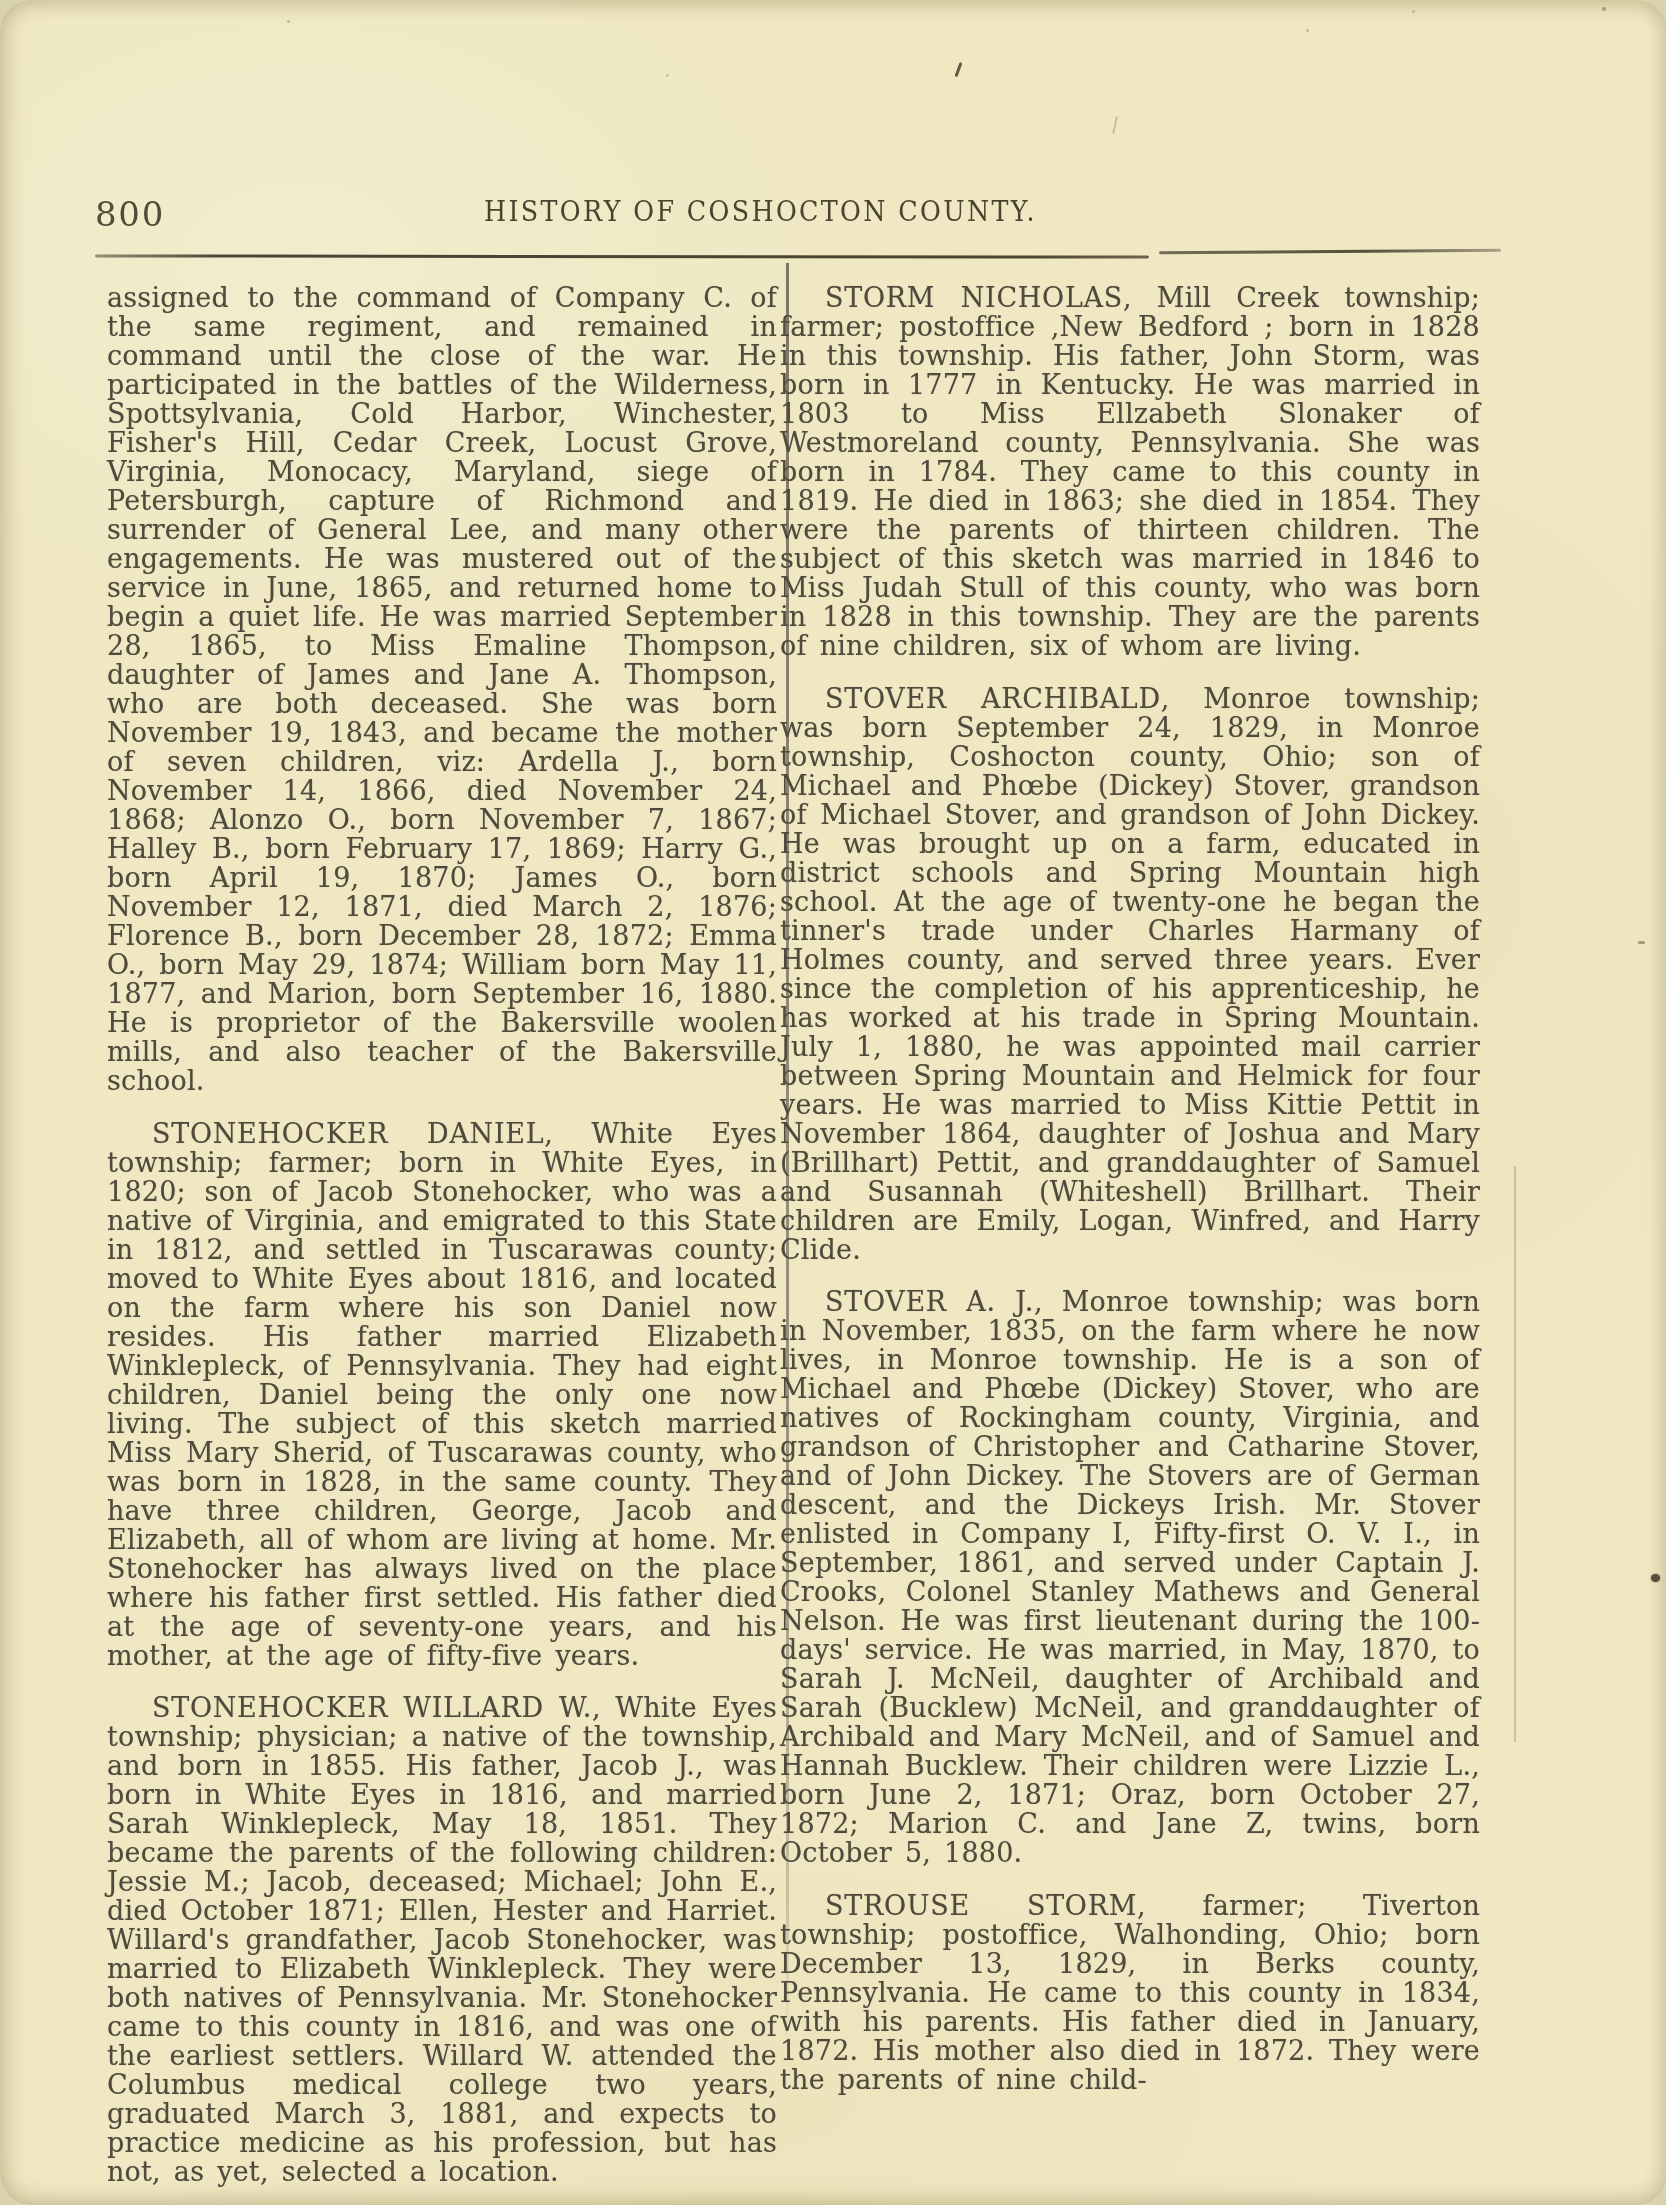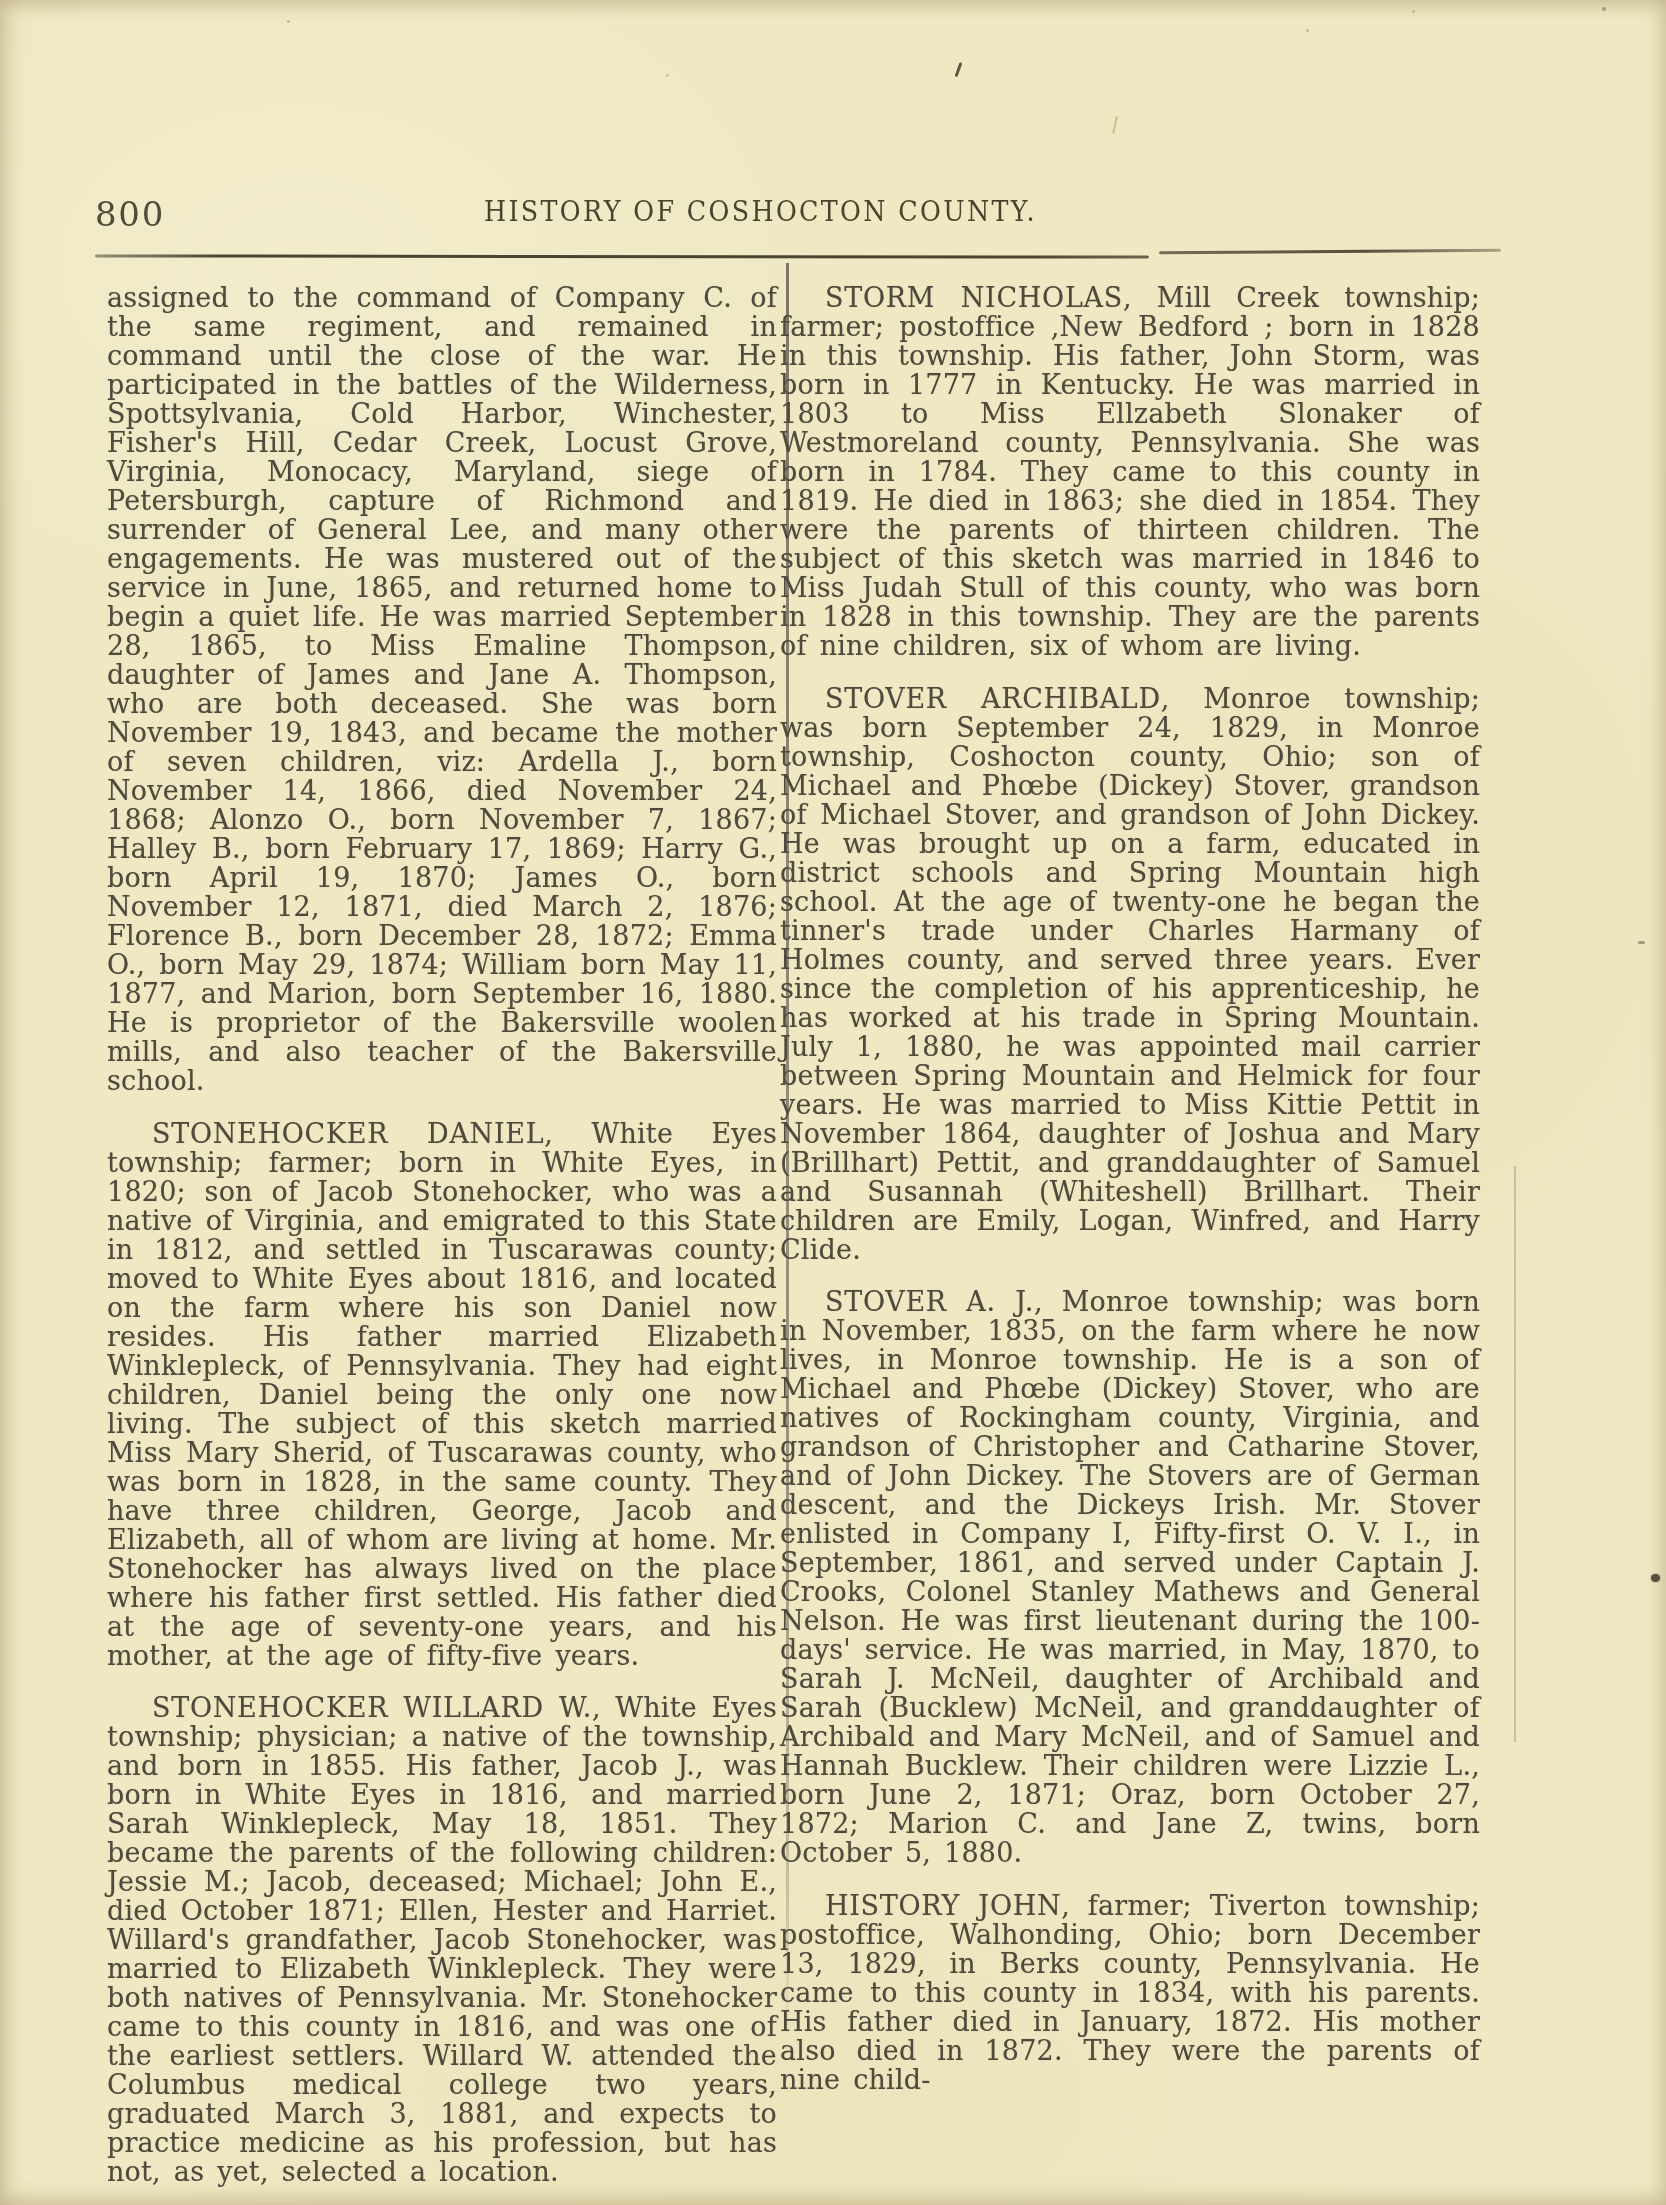--- a/index.html
+++ b/index.html
@@ -19,20 +19,21 @@
       radial-gradient(ellipse 419px 335px at 70% 70%, rgba(255,255,240,0.12), rgba(255,255,240,0) 70%),
       var(--paper);
     box-shadow:
       inset 8.4px 0 22px rgba(120,100,50,0.16),
       inset -6.7px 0 18.4px rgba(120,100,50,0.12),
       inset 0 6.7px 17px rgba(120,100,50,0.10),
       inset 0 -8.4px 20px rgba(120,100,50,0.10);
     overflow: hidden;
     font-family: "DejaVu Serif", serif;
     color: var(--ink);
+    border-radius: 31px;
   }
 
   
   .page-number {
     position: absolute;
     left: 95px;
     top: 194px;
     font-size: 34px;
     letter-spacing: 1.7px;
     color: #514b3a;
@@ -163,21 +164,21 @@
   <div class="text-column column-left" id="col-left">
       <p class="no-indent">assigned to the command of Company C. of the same regiment, and remained in command until the close of the war. He participated in the battles of the Wilderness, Spottsylvania, Cold Harbor, Winchester, Fisher's Hill, Cedar Creek, Locust Grove, Virginia, Monocacy, Maryland, siege of Petersburgh, capture of Richmond and surrender of General Lee, and many other engagements. He was mustered out of the service in June, 1865, and returned home to begin a quiet life. He was married September 28, 1865, to Miss Emaline Thompson, daughter of James and Jane A. Thompson, who are both deceased. She was born November 19, 1843, and became the mother of seven children, viz: Ardella J., born November 14, 1866, died November 24, 1868; Alonzo O., born November 7, 1867; Halley B., born February 17, 1869; Harry G., born April 19, 1870; James O., born November 12, 1871, died March 2, 1876; Florence B., born December 28, 1872; Emma O., born May 29, 1874; William born May 11, 1877, and Marion, born September 16, 1880. He is proprietor of the Bakersville woolen mills, and also teacher of the Bakersville school.</p>
       <p><span class="bio-name">STONEHOCKER DANIEL</span>, White Eyes township; farmer; born in White Eyes, in 1820; son of Jacob Stonehocker, who was a native of Virginia, and emigrated to this State in 1812, and settled in Tuscarawas county; moved to White Eyes about 1816, and located on the farm where his son Daniel now resides. His father married Elizabeth Winklepleck, of Pennsylvania. They had eight children, Daniel being the only one now living. The subject of this sketch married Miss Mary Sherid, of Tuscarawas county, who was born in 1828, in the same county. They have three children, George, Jacob and Elizabeth, all of whom are living at home. Mr. Stonehocker has always lived on the place where his father first settled. His father died at the age of seventy-one years, and his mother, at the age of fifty-five years.</p>
       <p><span class="bio-name">STONEHOCKER WILLARD W.</span>, White Eyes township; physician; a native of the township, and born in 1855. His father, Jacob J., was born in White Eyes in 1816, and married Sarah Winklepleck, May 18, 1851. They became the parents of the following children: Jessie M.; Jacob, deceased; Michael; John E., died October 1871; Ellen, Hester and Harriet. Willard's grandfather, Jacob Stonehocker, was married to Elizabeth Winklepleck. They were both natives of Pennsylvania. Mr. Stonehocker came to this county in 1816, and was one of the earliest settlers. Willard W. attended the Columbus medical college two years, graduated March 3, 1881, and expects to practice medicine as his profession, but has not, as yet, selected a location.</p>
     </div>
 
   <div class="text-column column-right" id="col-right">
       <p><span class="bio-name">STORM NICHOLAS</span>, Mill Creek township; farmer; postoffice ,New Bedford ; born in 1828 in this township. His father, John Storm, was born in 1777 in Kentucky. He was married in 1803 to Miss Ellzabeth Slonaker of Westmoreland county, Pennsylvania. She was born in 1784. They came to this county in 1819. He died in 1863; she died in 1854. They were the parents of thirteen children. The subject of this sketch was married in 1846 to Miss Judah Stull of this county, who was born in 1828 in this township. They are the parents of nine children, six of whom are living.</p>
       <p><span class="bio-name">STOVER ARCHIBALD</span>, Monroe township; was born September 24, 1829, in Monroe township, Coshocton county, Ohio; son of Michael and Phœbe (Dickey) Stover, grandson of Michael Stover, and grandson of John Dickey. He was brought up on a farm, educated in district schools and Spring Mountain high school. At the age of twenty-one he began the tinner's trade under Charles Harmany of Holmes county, and served three years. Ever since the completion of his apprenticeship, he has worked at his trade in Spring Mountain. July 1, 1880, he was appointed mail carrier between Spring Mountain and Helmick for four years. He was married to Miss Kittie Pettit in November 1864, daughter of Joshua and Mary (Brillhart) Pettit, and granddaughter of Samuel and Susannah (Whiteshell) Brillhart. Their children are Emily, Logan, Winfred, and Harry Clide.</p>
       <p><span class="bio-name">STOVER A. J.</span>, Monroe township; was born in November, 1835, on the farm where he now lives, in Monroe township. He is a son of Michael and Phœbe (Dickey) Stover, who are natives of Rockingham county, Virginia, and grandson of Christopher and Catharine Stover, and of John Dickey. The Stovers are of German descent, and the Dickeys Irish. Mr. Stover enlisted in Company I, Fifty-first O. V. I., in September, 1861, and served under Captain J. Crooks, Colonel Stanley Mathews and General Nelson. He was first lieutenant during the 100-days' service. He was married, in May, 1870, to Sarah J. McNeil, daughter of Archibald and Sarah (Bucklew) McNeil, and granddaughter of Archibald and Mary McNeil, and of Samuel and Hannah Bucklew. Their children were Lizzie L., born June 2, 1871; Oraz, born October 27, 1872; Marion C. and Jane Z, twins, born October 5, 1880.</p>
-      <p><span class="bio-name">HISTORY JOHN</span>, farmer; Tiverton township; postoffice, Walhonding, Ohio; born December 13, 1829, in Berks county, Pennsylvania. He came to this county in 1834, with his parents. His father died in January, 1872. His mother also died in 1872. They were the parents of nine child-</p>
+      <p><span class="bio-name">STROUSE STORM</span>, farmer; Tiverton township; postoffice, Walhonding, Ohio; born December 13, 1829, in Berks county, Pennsylvania. He came to this county in 1834, with his parents. His father died in January, 1872. His mother also died in 1872. They were the parents of nine child-</p>
     </div>
 
   <div class="speck-slash"></div>
   <div class="speck-fiber"></div>
   <div class="ink-blot"></div>
   <div class="speck-dash"></div>
   <div class="speck d1"></div>
   <div class="speck d2"></div>
   <div class="speck d3"></div>
   <div class="speck d4"></div>

